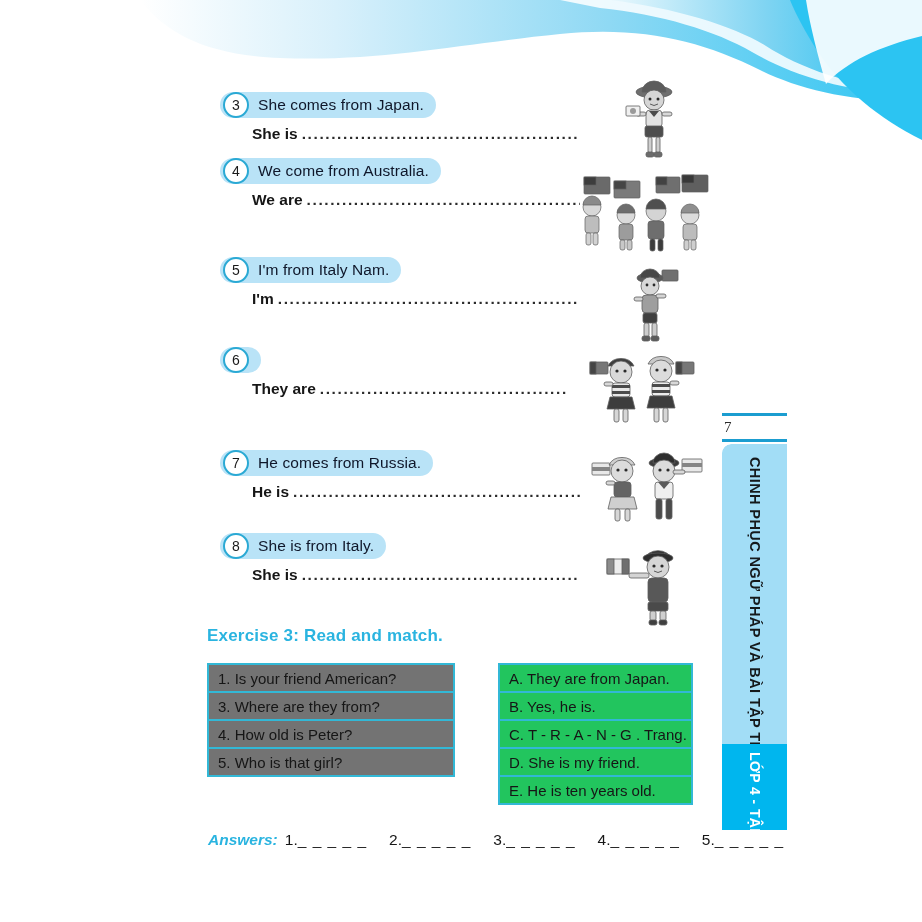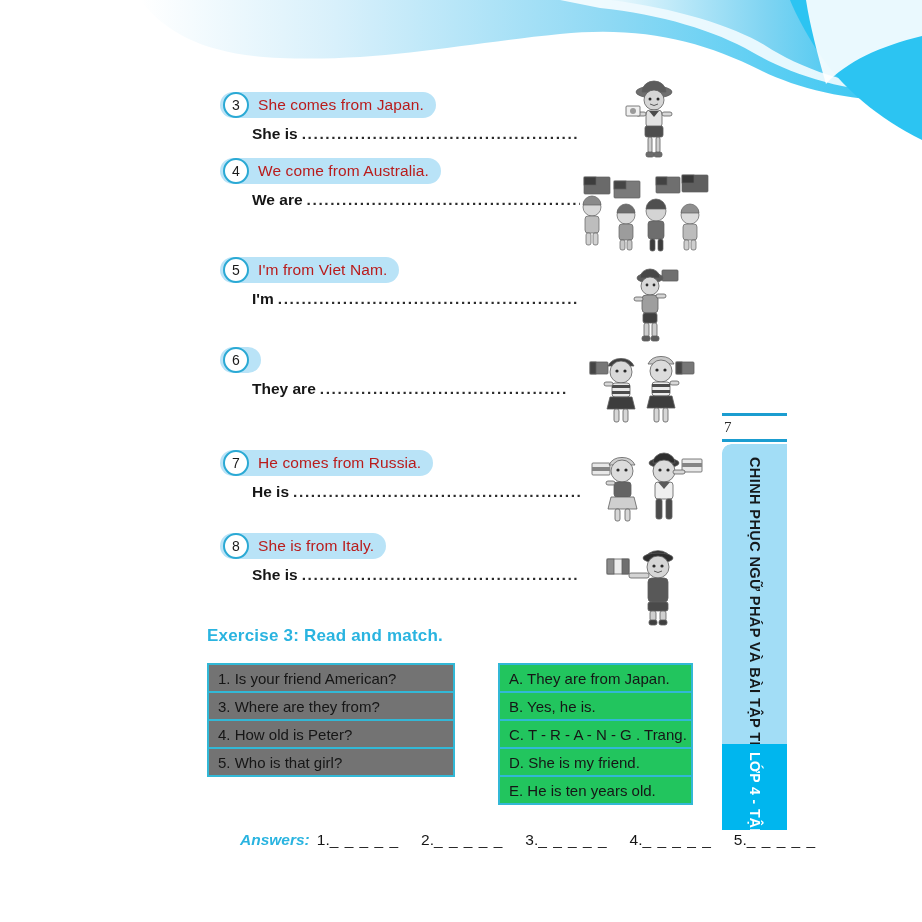--- a/index.html
+++ b/index.html
@@ -66,21 +66,21 @@
     font-size: 14px;
     line-height: 1;
     display: flex;
     align-items: center;
     justify-content: center;
     font-family: "Liberation Sans", sans-serif;
   }
   .q-text {
     margin-left: 9px;
     font-size: 15.5px;
-    color: #b91c1c;
+    color: #0f172a;
     white-space: nowrap;
     letter-spacing: 0.1px;
   }
   .q-answer-row {
     display: flex;
     align-items: baseline;
     margin-top: 7px;
     padding-left: 32px;
     font-weight: bold;
   }
@@ -159,21 +159,20 @@
     align-items: baseline;
     font-size: 15.5px;
     color: #161616;
   }
   #answers-label {
     font-weight: bold;
     font-style: italic;
     color: #2ab4e0;
     margin-right: 7px;
     font-size: 15.5px;
-    margin-left: 32px;
   }
   .answer-slot {
     margin-right: 22px;
     white-space: nowrap;
   }
   .answer-slot:last-child { margin-right: 0; }
   .answer-blank { letter-spacing: 1px; }
 
   
   #side-tab {
@@ -294,21 +293,21 @@
       <div class="q-answer-row">
         <span class="q-stem">We are</span>
         <span class="q-dots">................................................</span>
       </div>
     </div>
 
     <div class="question-item" style="margin-bottom:39px;">
       <div class="q-prompt-row">
         <span class="q-pill">
           <span class="q-num">5</span>
-          <span class="q-text">I'm from Viet Nam.</span>
+          <span class="q-text">I'm from Italy Nam.</span>
         </span>
       </div>
       <div class="q-answer-row">
         <span class="q-stem">I'm</span>
         <span class="q-dots">..................................................................</span>
       </div>
     </div>
 
     <div class="question-item" style="margin-bottom:52px;">
       <div class="q-prompt-row">

